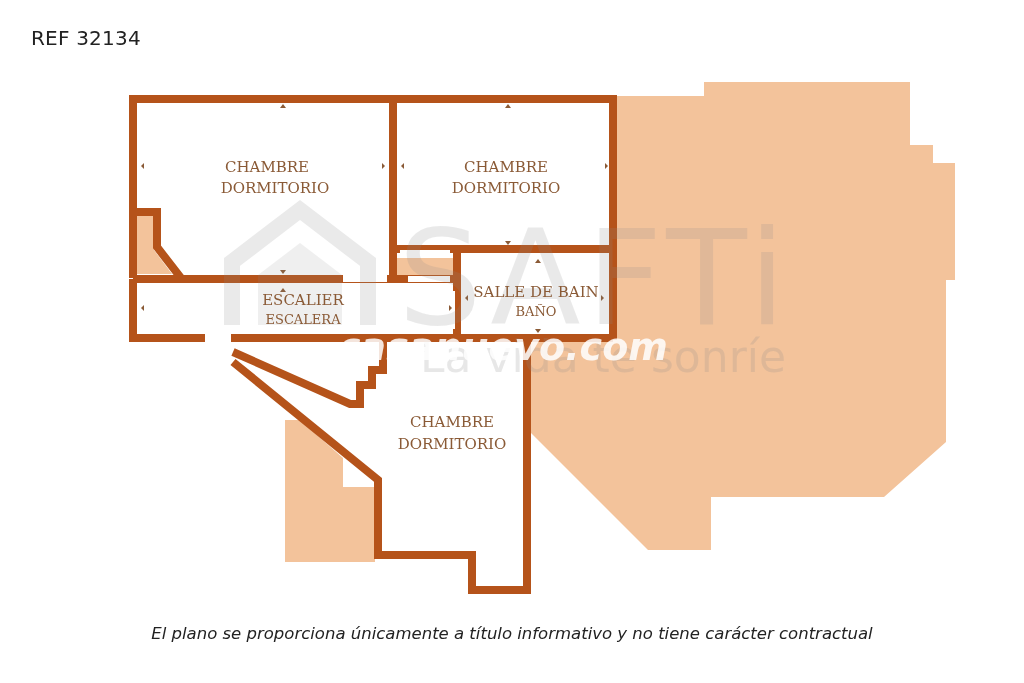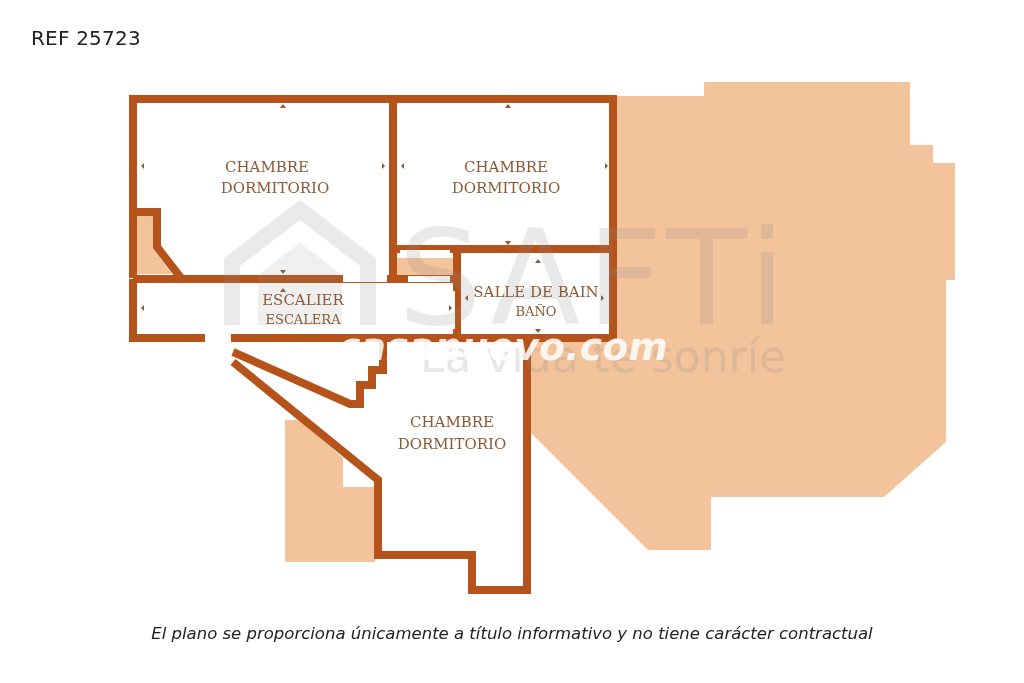--- a/index.html
+++ b/index.html
@@ -46,21 +46,21 @@
     .disclaimer {
       position: absolute; left: 0; right: 0; top: 624px;
       text-align: center;
       font-family: "DejaVu Sans", sans-serif;
       font-style: italic; font-size: 16.5px; color: #222222;
     }
   </style>
 </head>
 <body>
 
-<div class="ref">REF 25723</div>
+<div class="ref">REF 32134</div>
 
 <svg class="plan" viewBox="0 0 1024 683" xmlns="http://www.w3.org/2000/svg">
 
   <g fill="#f3c39b">
     <polygon points="613,96 704,96 704,82 910,82 910,145 933,145 933,163 955,163 955,280 946,280 946,442 884,497 711,497 711,550 648,550 530,432 530,340 613,340"></polygon>
     <polygon points="132,210 154,210 154,250 172,274 132,274"></polygon>
     <polygon points="285,420 343,420 343,487 375,487 375,562 285,562"></polygon>
     <rect x="396" y="258" width="58" height="20"></rect>
   </g>
 

